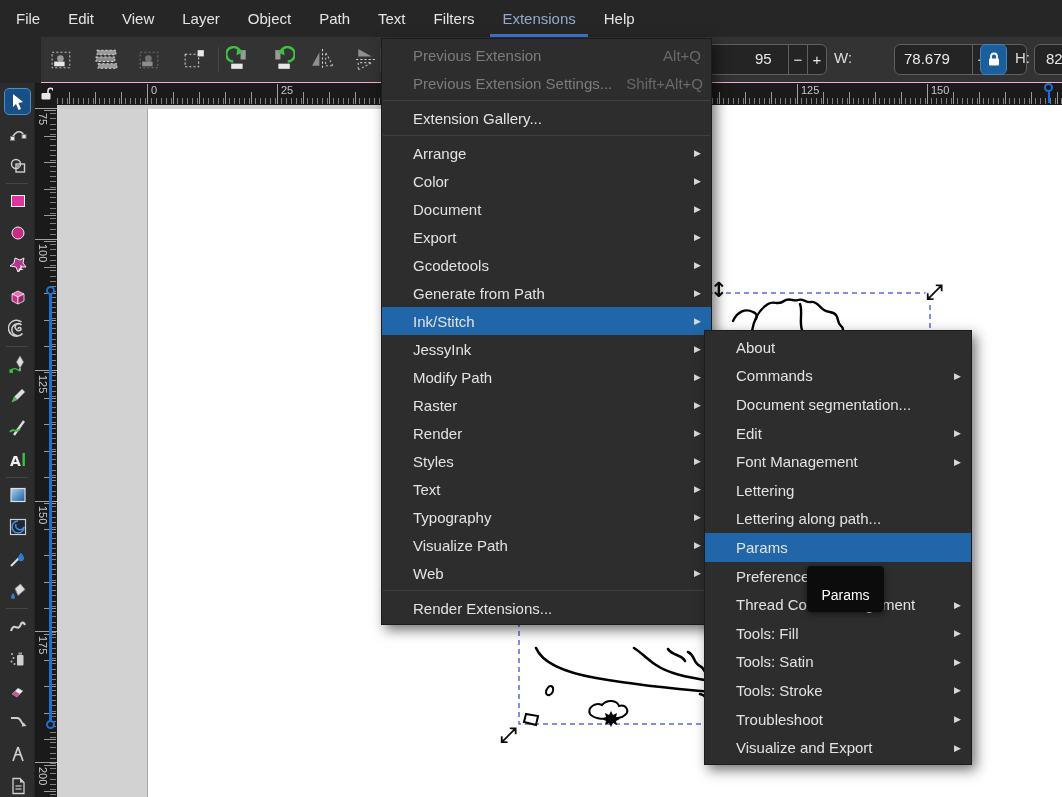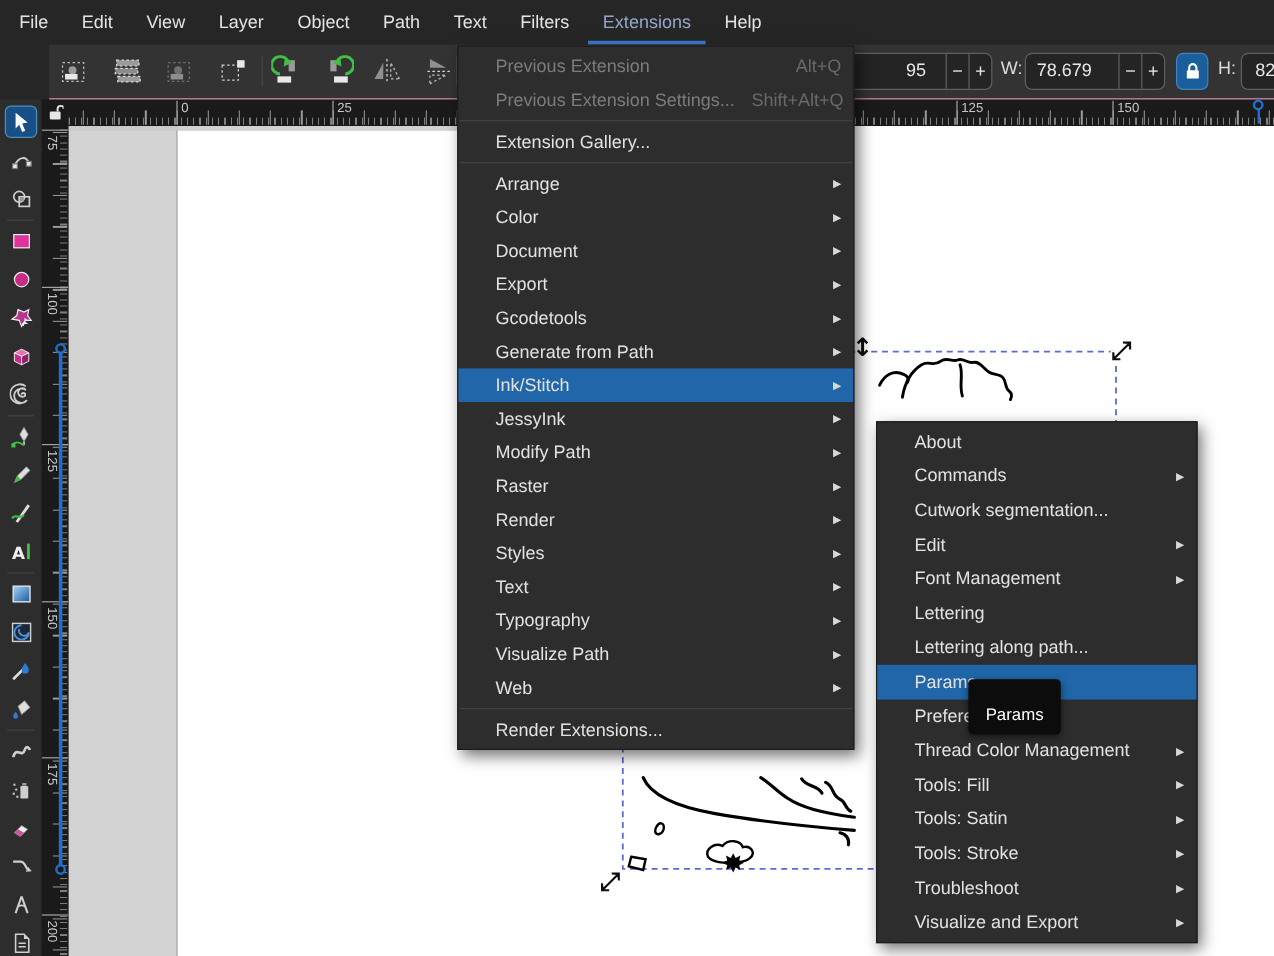--- a/index.html
+++ b/index.html
@@ -75,21 +75,21 @@
   .page { position:absolute; left:147px; top:105px; width:915px; height:692px;
           background:#ffffff; border-left:1px solid #a8a8a8; }
   .canvas-topshade { position:absolute; left:57px; top:105px; width:324px; height:4px;
                      background:#c9c9c9; opacity:.85; }
   #draw-svg { position:absolute; left:0; top:0; z-index:3; }
 
   
   .menu { position:absolute; background:#2d2d2d; border:1px solid #1c1c1c; padding:2px 0;
           box-shadow:4px 5px 12px rgba(0,0,0,.55); }
   #ext-menu { left:381px; top:38px; width:331px; z-index:10; }
-  #ink-menu { left:730px; top:330px; width:268px; z-index:11;margin-top:21px; }
+  #ink-menu { left:704px; top:330px; width:268px; z-index:11; }
   .mi { height:28px; display:flex; align-items:center; padding:0 10px 0 31px;
         color:#e2e2e2; font-size:15px; white-space:nowrap; overflow:hidden; }
   #ink-menu .mi { height:28.6px; }
   .mi .lbl { flex:0 0 auto; }
   .mi .sc  { margin-left:auto; color:#8a8a8a; }
   .mi.disabled { color:#7c7c7c; }
   .mi.disabled .sc { color:#696969; }
   .mi.hl { background:#2066a8; }
   .mi.sub::after { content:"\25B6"; font-size:9px; color:#d8d8d8; margin-left:auto; padding-left:14px; }
   .mi .lbl + .sc { padding-left:14px; }
@@ -208,21 +208,21 @@
       <line x1="20" y1="22" x2="20" y2="10" stroke="#3fc043" stroke-width="2.6"></line>
       <polygon points="20,4 15.5,11 24.5,11" fill="#3fc043"></polygon>
     </svg>
 
     <div class="spinbox" style="left:660px; width:126px">
       <span class="spin-val" style="left:53px">95</span>
       <span class="spin-btn" style="left:86px">−</span>
       <span class="spin-btn" style="left:105px">+</span>
     </div>
     <span class="dimlabel" style="left:793px">W:</span>
-    <div class="spinbox" style="left:813px; width:117px">
+    <div class="spinbox" style="left:853px; width:133px">
       <span class="spin-val" style="left:9px">78.679</span>
       <span class="spin-btn" style="left:77px">−</span>
       <span class="spin-btn" style="left:96px">+</span>
     </div>
     <div class="lockbtn" style="left:939px">
       <svg width="14" height="15" viewBox="0 0 14 15">
         <rect x="2" y="6.5" width="10" height="7" rx="1" fill="#ffffff"></rect>
         <path d="M4,7 V4.5 a3,3 0 0,1 6,0 V7" fill="none" stroke="#ffffff" stroke-width="1.8"></path>
       </svg>
     </div>
@@ -495,21 +495,21 @@
   </div>
 
   <div class="menu" id="ink-menu">
     <div class="mi">
         <span class="lbl">About</span>
       </div>
     <div class="mi sub">
         <span class="lbl">Commands</span>
       </div>
     <div class="mi">
-        <span class="lbl">Cutwork segmentation...</span>
+        <span class="lbl">Document segmentation...</span>
       </div>
     <div class="mi sub">
         <span class="lbl">Edit</span>
       </div>
     <div class="mi sub">
         <span class="lbl">Font Management</span>
       </div>
     <div class="mi">
         <span class="lbl">Lettering</span>
       </div>

